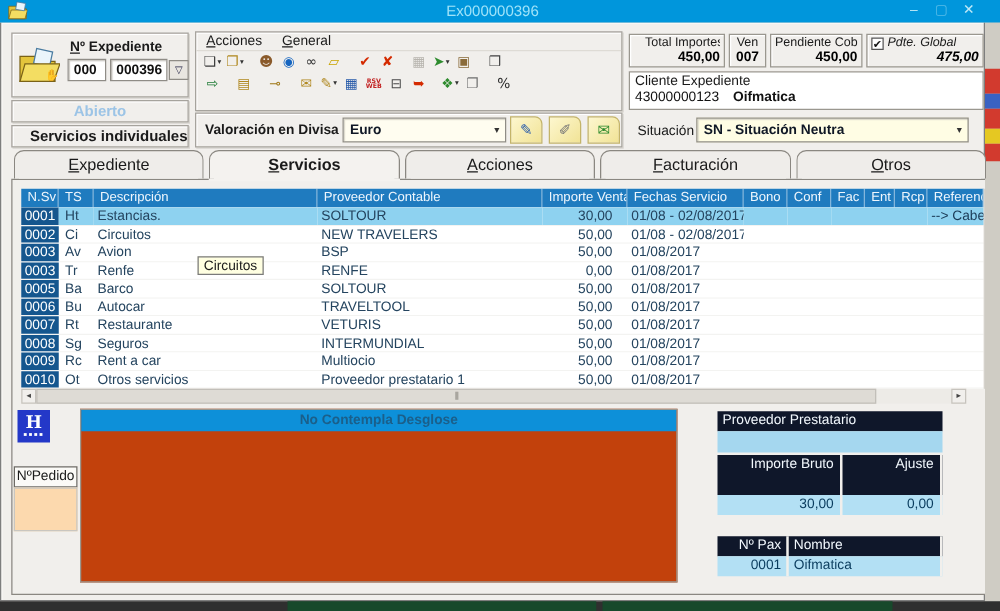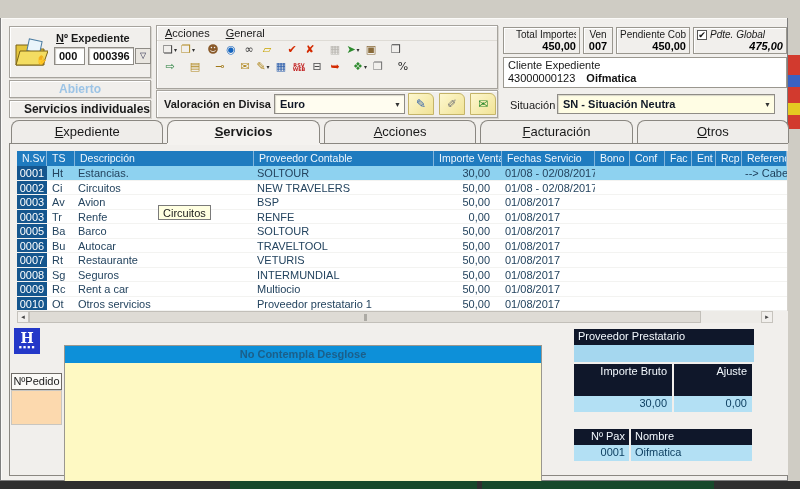--- a/index.html
+++ b/index.html
@@ -138,22 +138,22 @@
 
   
   .hotel-icon { position:absolute; left:4px; top:184px; width:26px; height:26px; background:#2438c8;
                 display:flex; flex-direction:column; align-items:center; justify-content:center; }
   .hotel-icon .h { font-family:"DejaVu Serif", serif; font-weight:bold; font-size:14px; color:#fff; line-height:13px; }
   .hotel-icon .dots { color:#fff; font-size:9px; line-height:5px; letter-spacing:1px; }
   .pedido-label { position:absolute; left:1px; top:229px; width:51px; height:17px; background:#fbfaf7;
                   border:1px solid #6e6b66; font-size:11px; color:#1a1a1a; text-align:center; line-height:15px; }
   .pedido-field { position:absolute; left:1px; top:246px; width:51px; height:35px; background:#fcd9ae;
                   border:1px solid #c9c6c0; }
-  .center-panel { position:absolute; left:54px; top:183px; width:478px; height:139px; background:#fef9c3;
-                  border:1px solid #9a978f;margin-top:18px; }
+  .center-panel { position:absolute; left:54px; top:183px; width:478px; height:139px; background:#c2410c;
+                  border:1px solid #9a978f; }
   .desglose-header { height:17px; background:#0d90d9; color:#1b5f8a; font-weight:bold; font-size:11px;
                      text-align:center; line-height:16px; }
 
   .blue-th { background:#0f172a; color:#f2f8fd; font-size:11px; }
   .lrow { background:#a5d7ef; }
   .prov-table { position:absolute; left:564px; top:185px; width:180px; }
   .prov-table .blue-th { height:16px; padding:1px 4px; }
   .prov-table .lrow { height:17px; }
   .two-col { display:grid; }
   .imp-table { position:absolute; left:564px; top:220px; width:180px; }
@@ -175,20 +175,33 @@
   .right-sliver { position:absolute; left:788px; top:18px; width:12px; height:463px; background:#cfccc4; }
   .sliver-block { position:absolute; left:0; width:12px; }
   .desktop-strip { position:absolute; left:0; top:481px; width:800px; height:8px; background:#2f2f2f; }
   .strip-green { position:absolute; top:0; height:8px; background:#17492b; }
 </style>
 </head>
 <body>
 
 <div class="screen">
 
+  <div class="titlebar">
+    <svg class="app-icon" viewBox="0 0 16 16">
+      <polygon points="1,4 7,4 8,6 15,6 15,14 1,14" fill="#e3c43c" stroke="#7a6216" stroke-width="0.6"></polygon>
+      <polygon points="3,7 16,7 14,14 1,14" fill="#f3dd62" stroke="#7a6216" stroke-width="0.6"></polygon>
+      <rect x="7" y="1" width="7" height="6" fill="#eaf5fb" stroke="#4a7ba0" stroke-width="0.6" transform="rotate(10 10 4)"></rect>
+    </svg>
+    <div class="title">Ex000000396</div>
+    <div class="win-controls">
+      <div class="ctrl">–</div>
+      <div class="ctrl" style="opacity:.45">▢</div>
+      <div class="ctrl">✕</div>
+    </div>
+  </div>
 
   <div class="window-body">
 
     <div class="panel exp-box">
       <svg class="folder-ic" width="34" height="32" viewBox="0 0 34 32">
         <polygon points="2,8 14,8 16,12 30,12 30,28 2,28" fill="#e3c43c" stroke="#7a6216"></polygon>
         <rect x="14" y="3" width="13" height="12" fill="#eaf5fb" stroke="#4a7ba0" transform="rotate(12 20 9)"></rect>
         <polygon points="6,14 34,14 29,28 2,28" fill="#f3dd62" stroke="#7a6216"></polygon>
         <text x="22" y="26" font-size="9" fill="#fff">✋</text>
       </svg>

